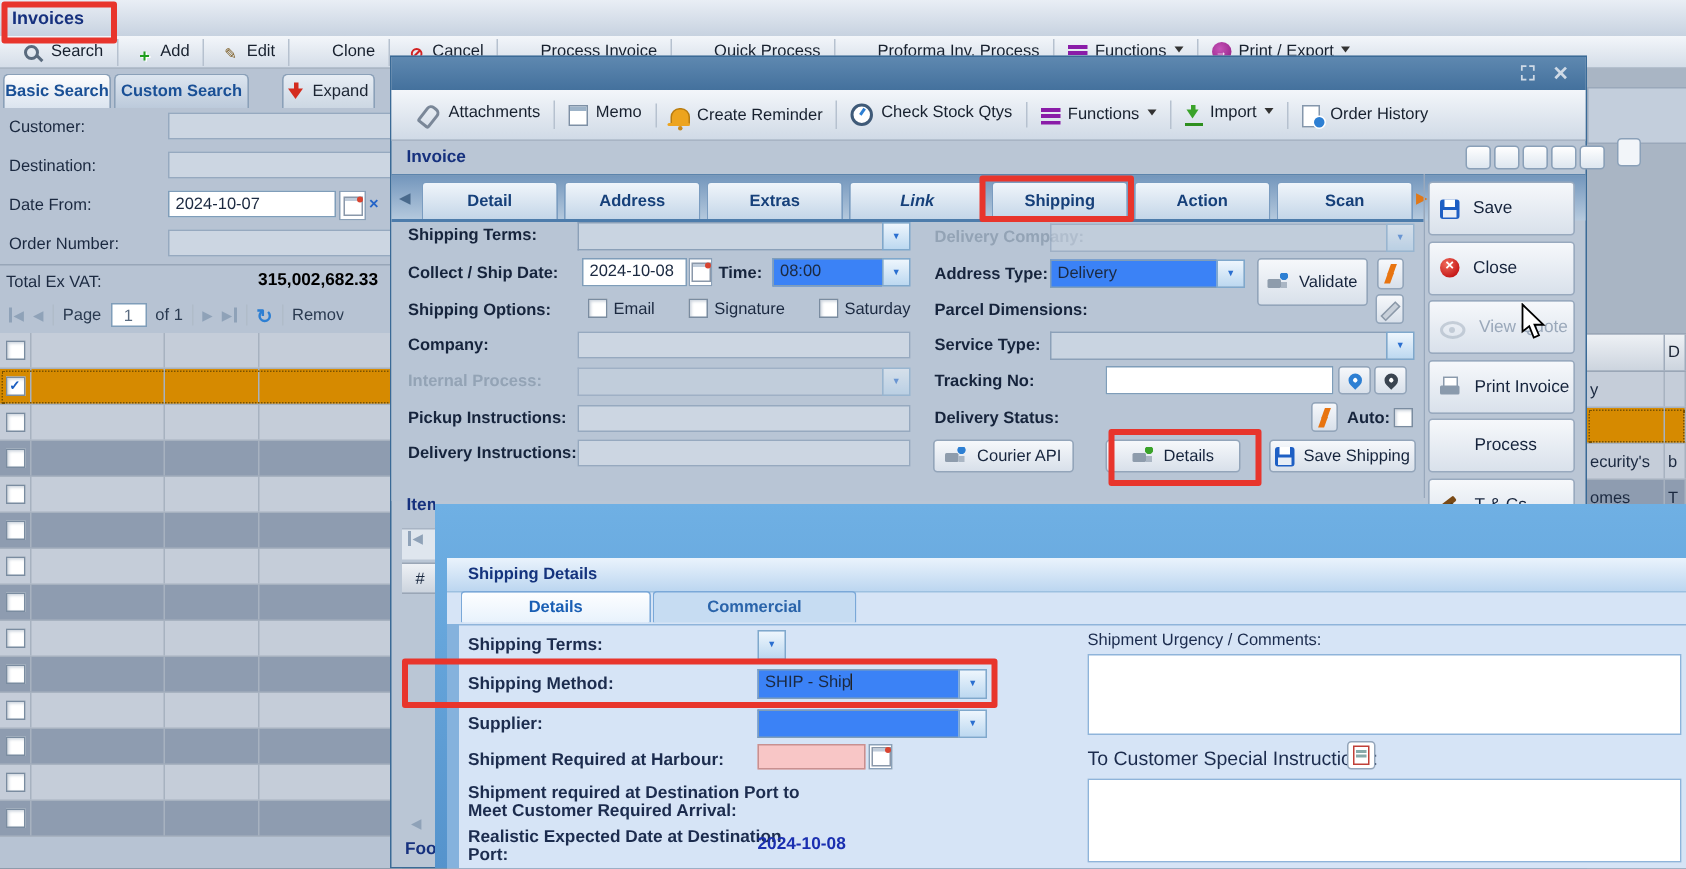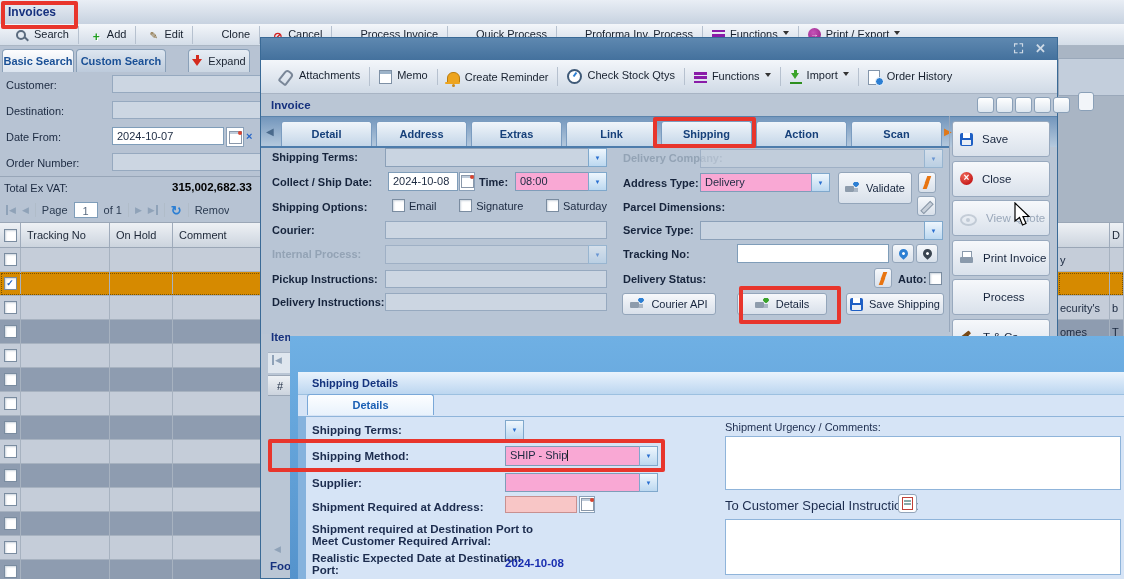--- a/index.html
+++ b/index.html
@@ -58,21 +58,21 @@
   .tabstrip{background:linear-gradient(#7396bc,#b6cade);border-top:1px solid #5c84ac}
   .itab{position:absolute;top:5px;height:25px;width:91px;box-sizing:border-box;
     background:linear-gradient(#f0f5fa,#c4d6e8);border:1px solid #7a9cc0;border-bottom:none;border-radius:3px 3px 0 0;
     display:flex;align-items:center;justify-content:center;font-weight:bold;color:#16407a;cursor:pointer}
   .tabnav{color:#4a6a8c;font-size:10px;cursor:pointer}
   .formpanel{background:#b8c5d5;border-top:2px solid #4d7cab}
   .flabel{font-weight:bold;color:#16243c;white-space:nowrap}
   .flabel.dis{color:#93a3b5}
   .combo{display:flex;box-sizing:border-box}
   .combo .fld{flex:1;border:1px solid #8ba0b8;border-right:none;background:#c9d4e1;padding:2px 4px;overflow:hidden;white-space:nowrap}
-  .combo.white .fld{background:#f9a8d4;border-color:#7f9db9}
+  .combo.white .fld{background:#3b82f6;border-color:#7f9db9}
   .combo .cbtn{width:17px;flex:none;background:linear-gradient(#eef6fd,#bcd8f0);border:1px solid #7fa8cc;
     display:flex;align-items:center;justify-content:center;cursor:pointer}
   .combo .cbtn::after{content:"▼";font-size:6px;color:#2a6fd0}
   .combo.dis{opacity:.55}
   .btn{background:linear-gradient(#f6f8fb,#d8e0ea);border:1px solid #93a5ba;border-radius:3px;
     display:flex;align-items:center;justify-content:center;gap:6px;box-sizing:border-box;cursor:pointer;color:#16243c}
   .sbtn{width:98px;height:36px;background:linear-gradient(#f6f8fb,#d9e1eb);border:1px solid #98a9be;border-radius:3px;
     display:flex;align-items:center;padding-left:7px;gap:9px;box-sizing:border-box;cursor:pointer;font-size:11.5px;color:#16243c}
   .sbtn.disabled{color:#9aa8ba}
   .sbtn.disabled .ic{opacity:.45}
@@ -262,28 +262,20 @@
     <span class="psep"></span>
     <span class="pgic">▶</span>
     <span class="pgic pgbar2">▶</span>
     <span class="psep"></span>
     <span class="refresh-icon">↻</span>
     <span class="psep"></span>
     <span style="display:inline-block;width:34px;overflow:hidden;white-space:nowrap;color:#2a3a50">Remove</span>
   </div>
 
   <div class="abs grid" style="left:0;top:222px;width:268px;height:357px">
-    <div class="ghead">
-      <span class="gc cbcell">
-          <span class="cb"></span>
-        </span>
-      <span class="gc c1">Tracking No</span>
-      <span class="gc c2">On Hold</span>
-      <span class="gc c3">Comment</span>
-    </div>
     <div>
 
     <div class="grow v-light">
           <span class="gc cbcell">
             <span class="cb"></span>
           </span>
           <span class="gc c1"></span>
           <span class="gc c2"></span>
           <span class="gc c3"></span>
         </div>
@@ -480,21 +472,21 @@
 
   <div class="itab" style="left: 0px;">
         <span>Detail</span>
       </div>
       <div class="itab" style="left: 95px;">
         <span>Address</span>
       </div>
       <div class="itab" style="left: 190px;">
         <span>Extras</span>
       </div>
-      <div class="itab" style="left: 285px;">
+      <div class="itab" style="left: 285px; font-style: italic;">
         <span>Link</span>
       </div>
       <div class="itab active" style="left: 380px;">
         <span>Shipping</span>
       </div>
       <div class="itab" style="left: 475px;">
         <span>Action</span>
       </div>
       <div class="itab" style="left: 570px;">
         <span>Scan</span>
@@ -532,21 +524,21 @@
       <span style="display:flex;align-items:center;gap:4px">
         <span class="cb"></span>
         <span>Signature</span>
       </span>
       <span style="display:flex;align-items:center;gap:4px">
         <span class="cb"></span>
         <span>Saturday</span>
       </span>
     </div>
 
-  <div class="abs flabel" style="left:272px;top:224px">Courier:</div>
+  <div class="abs flabel" style="left:272px;top:224px">Company:</div>
   <div class="abs inp" style="left:385px;top:221px;width:222px;height:18px"></div>
 
   <div class="abs flabel dis" style="left:272px;top:248px">Internal Process:</div>
   <div class="abs combo dis" style="left:385px;top:245px;width:222px;height:19px">
       <span class="fld"></span>
       <span class="cbtn"></span>
     </div>
 
   <div class="abs flabel" style="left:272px;top:273px">Pickup Instructions:</div>
   <div class="abs inp" style="left:385px;top:270px;width:222px;height:18px"></div>
@@ -652,20 +644,23 @@
   <div class="abs sec-title" style="left:270px;top:560px;width:20px;overflow:hidden;white-space:nowrap">Footer</div>
 
   <div class="abs sd-frame"></div>
   <div class="abs sd-inner"></div>
   <div class="abs sd-header" style="left:298px;top:372px;width:826px;height:22px">Shipping Details</div>
   <div class="abs" style="left:306px;top:394px;width:818px;height:22px">
 
   <div class="sd-tab active" style="width: 127px; left: 1px; top: 0px;">
         <span>Details</span>
       </div>
+      <div class="sd-tab" style="width: 136px; left: 129px; top: 0px;">
+        <span>Commercial</span>
+      </div>
     </div>
   <div class="abs" style="left:298px;top:416px;width:826px;height:163px;background:#d6e4f6;border-top:1px solid #8fb4da"></div>
   <div class="abs" style="left:298px;top:416px;width:8px;height:163px;background:#85b2dd"></div>
 
   <div class="abs sd-label" style="left:312px;top:424px">Shipping Terms:</div>
   <div class="abs combo white" style="left:505px;top:420px;width:153px;height:20px">
       <span class="cbtn"></span>
     </div>
 
   <div class="abs sd-label" style="left:312px;top:450px">Shipping Method:</div>
@@ -673,21 +668,21 @@
       <span class="fld"><span>SHIP - Ship</span><span class="caretbar"></span></span>
       <span class="cbtn"></span>
     </div>
 
   <div class="abs sd-label" style="left:312px;top:477px">Supplier:</div>
   <div class="abs combo white" style="left:505px;top:473px;width:153px;height:19px">
       <span class="fld"></span>
       <span class="cbtn"></span>
     </div>
 
-  <div class="abs sd-label" style="left:312px;top:501px">Shipment Required at Address:</div>
+  <div class="abs sd-label" style="left:312px;top:501px">Shipment Required at Harbour:</div>
   <div class="abs" style="left:505px;top:496px;width:72px;height:17px;background:#f8c6c6;border:1px solid #c89090;box-sizing:border-box"></div>
   <div class="abs" style="left:579px;top:496px;width:16px;height:17px;background:#fff;border:1px solid #8aa0b8;box-sizing:border-box;display:flex;align-items:center;justify-content:center">
       <span class="cal-icon"></span>
     </div>
 
   <div class="abs sd-label" style="left:312px;top:523px">Shipment required at Destination Port to</div>
   <div class="abs sd-label" style="left:312px;top:535px">Meet Customer Required Arrival:</div>
 
   <div class="abs sd-label" style="left:312px;top:552px">Realistic Expected Date at Destination</div>
   <div class="abs sd-label" style="left:312px;top:564px">Port:</div>

